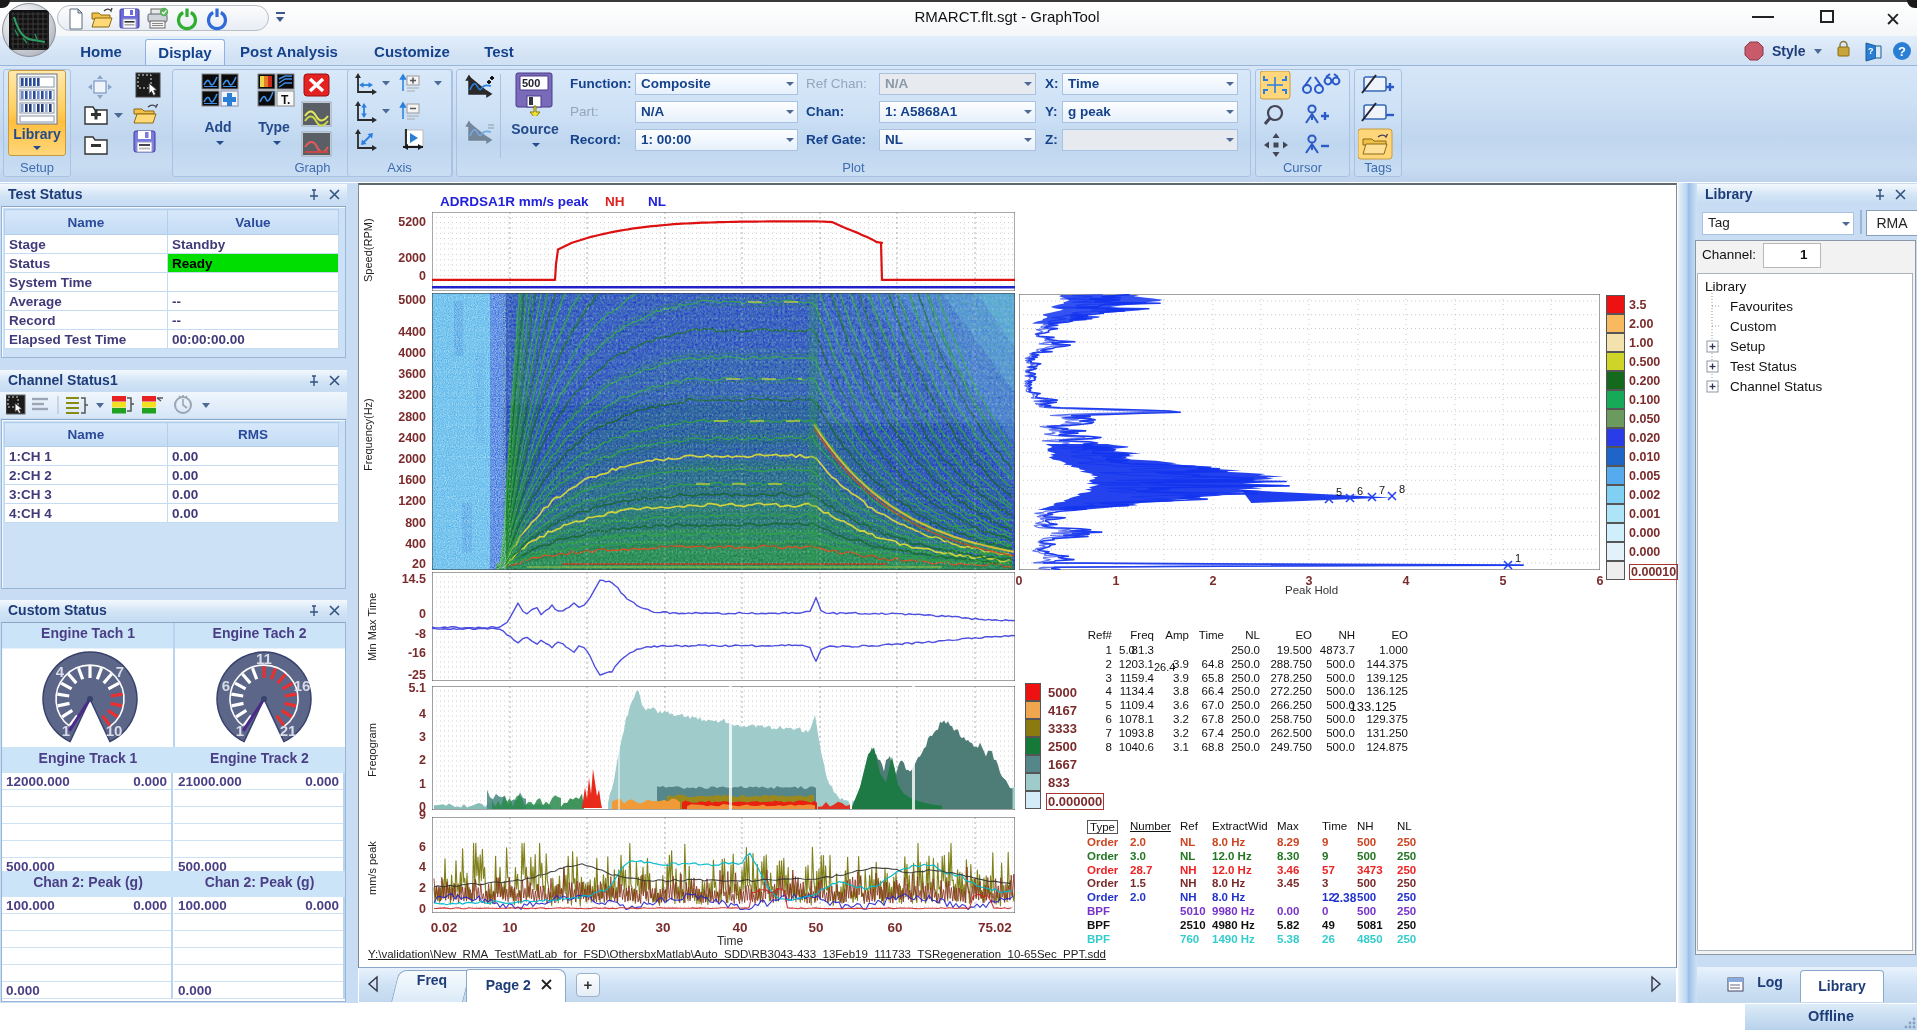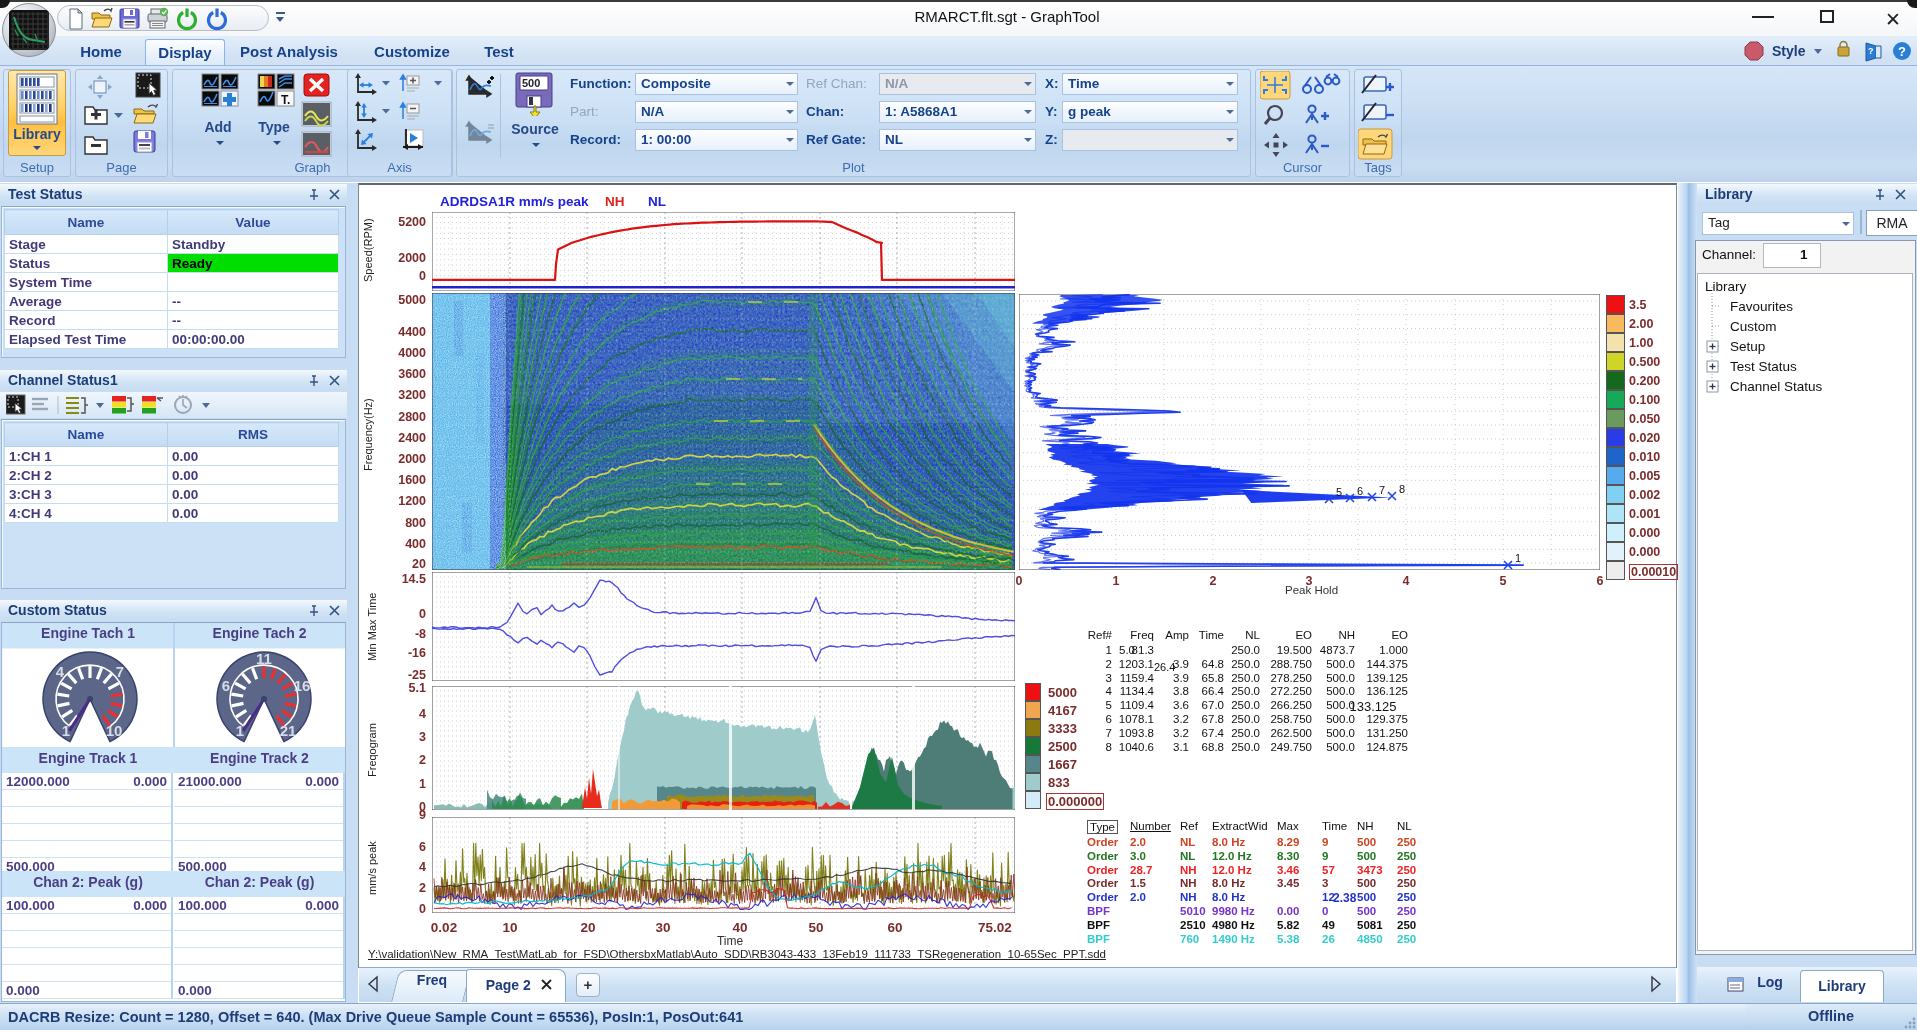--- a/index.html
+++ b/index.html
@@ -130,23 +130,20 @@
           <path d="M124 3 l10 3 v12 l-10 3 z" fill="#2a7fd4" stroke="#1a5a9a"></path>
           <path d="M134 6 h5 v12 h-5" fill="#dce8f4" stroke="#1a5a9a"></path>
           <text x="126" y="14" font-size="9" fill="#fff" font-weight="bold" font-family="Liberation Sans">?</text>
           <circle cx="160" cy="11" r="9" fill="#2a7fd4"></circle>
           <text x="156" y="16" font-size="13" fill="#fff" font-weight="bold" font-family="Liberation Sans">?</text>
         </svg>
 </div>
       <div id="ribbonbody">
 <div class="rgroup" style="left:3px;width:68px">
           <div class="glabel">Setup</div>
-        </div>
-<div class="rgroup" style="left:75px;width:93px">
-          <div class="glabel">Page</div>
         </div>
 <div class="rgroup" style="left:172px;width:281px">
           <div class="glabel">Graph</div>
         </div>
 <div class="rgroup" style="left:347px;width:105px">
           <div class="glabel">Axis</div>
         </div>
 <div class="rgroup" style="left:456px;width:795px">
           <div class="glabel">Plot</div>
         </div>
@@ -1329,21 +1326,20 @@
 <div class="abs" style="left:1730px;top:379px;font-size:13.5px;color:#111">Channel Status</div>
 <div class="tabstrip" style="left:1697px;top:967px;width:220px;height:36px"></div>
 <svg class="abs" style="left:1727px;top:977px" width="18" height="16">
       <rect x="1" y="1" width="15" height="13" fill="#fff" stroke="#446"></rect>
       <rect x="1" y="1" width="15" height="4" fill="#88aadd"></rect>
       <line x1="3" y1="8" x2="13" y2="8" stroke="#668"></line>
       <line x1="3" y1="11" x2="13" y2="11" stroke="#668"></line>
     </svg>
 <div class="ptab" style="left:1750px;top:974px;width:40px">Log</div>
 <div class="ptab" style="left:1800px;top:970px;width:84px;height:32px;line-height:30px;background:#fff;border:1px solid #8aa8cc;border-bottom:none;border-radius:4px 4px 0 0">Library</div>
-<div id="statusbar"><span style="margin-left:8px">DACRB Resize: Count = 1280, Offset = 640. (Max Drive Queue Sample Count = 65536), PosIn:1, PosOut:641</span></div>
 <div class="abs" style="left:1745px;top:1004px;width:1px;height:26px;background:#8ba8cc"></div>
 <div class="abs" style="left:1745px;top:1004px;width:172px;height:26px;background:linear-gradient(#dcebf8,#b8d2ec);font-size:14.5px;font-weight:bold;color:#1e3c78;text-align:center;line-height:25px">Offline</div>
 <svg class="abs" style="left:1903px;top:1016px" width="14" height="14">
       <g fill="#8aa0c0">
         <circle cx="11" cy="3" r="1.4"></circle>
         <circle cx="7" cy="7" r="1.4"></circle>
         <circle cx="11" cy="7" r="1.4"></circle>
         <circle cx="3" cy="11" r="1.4"></circle>
         <circle cx="7" cy="11" r="1.4"></circle>
         <circle cx="11" cy="11" r="1.4"></circle>

